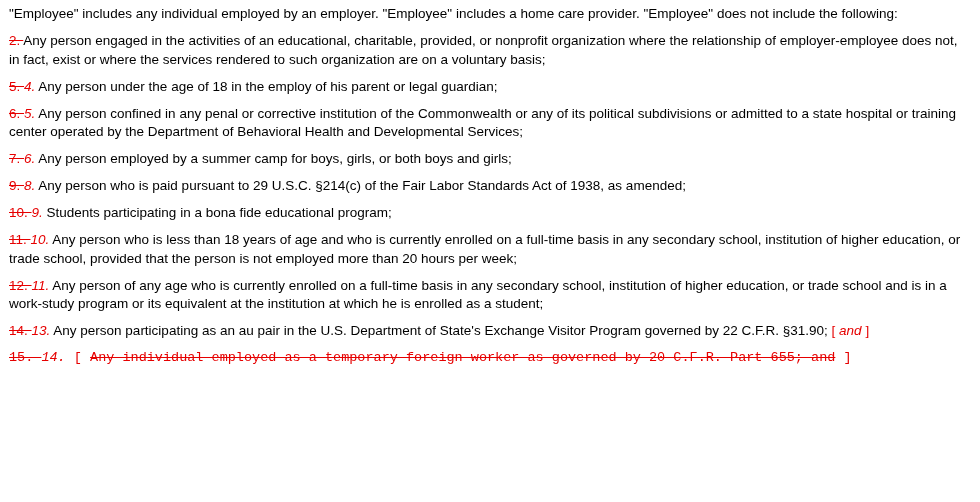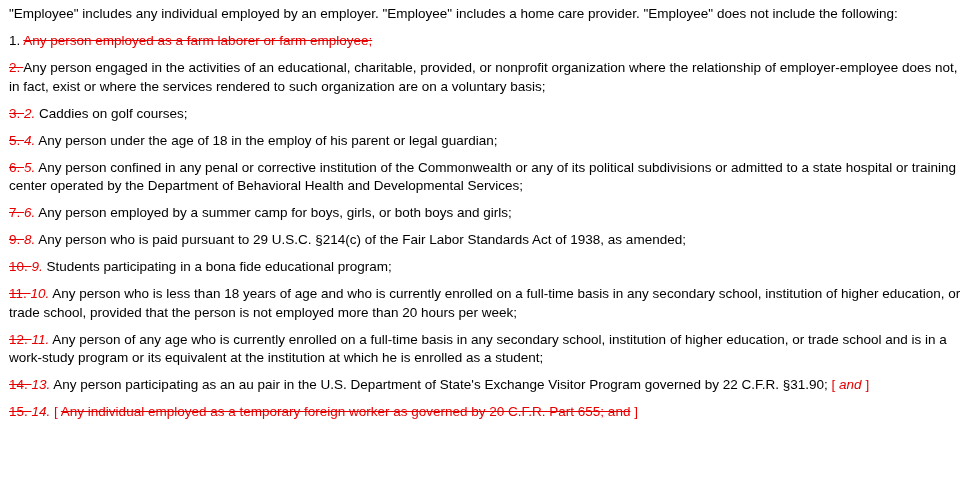--- a/index.html
+++ b/index.html
@@ -14,20 +14,21 @@
     font-family: "Liberation Sans", sans-serif;
     font-size: 13.5px;
     line-height: 18.5px;
     color: #000000;
   }
   .para {
     margin: 0 0 8.5px 0;
   }
   .para:last-child {
     margin-bottom: 12px;
+    font-family: Liberation Mono, monospace;
   }
   .seg.plain {
     color: #000000;
   }
   .seg.del {
     color: var(--markup, #e60000);
     text-decoration: line-through;
   }
   .seg.ins {
     color: var(--markup, #e60000);
@@ -36,23 +37,21 @@
   .seg.bracket {
     color: var(--markup, #e60000);
   }
 </style>
 </head>
 <body>
 
 <div class="doc">
   <div id="doc-body">
       <div class="para"><span class="seg plain">"Employee" includes any individual employed by an employer. "Employee" includes a home care provider. "Employee" does not include the following:</span></div>
-      <div class="para"><span class="seg plain">1. </span><span class="seg del">Any person employed as a farm laborer or farm employee;</span></div>
       <div class="para"><span class="seg del">2. </span><span class="seg plain">Any person engaged in the activities of an educational, charitable, provided, or nonprofit organization where the relationship of employer-employee does not, in fact, exist or where the services rendered to such organization are on a voluntary basis;</span></div>
-      <div class="para"><span class="seg del">3. </span><span class="seg ins">2.</span><span class="seg plain"> Caddies on golf courses;</span></div>
       <div class="para"><span class="seg del">5. </span><span class="seg ins">4.</span><span class="seg plain"> Any person under the age of 18 in the employ of his parent or legal guardian;</span></div>
       <div class="para"><span class="seg del">6. </span><span class="seg ins">5.</span><span class="seg plain"> Any person confined in any penal or corrective institution of the Commonwealth or any of its political subdivisions or admitted to a state hospital or training center operated by the Department of Behavioral Health and Developmental Services;</span></div>
       <div class="para"><span class="seg del">7. </span><span class="seg ins">6.</span><span class="seg plain"> Any person employed by a summer camp for boys, girls, or both boys and girls;</span></div>
       <div class="para"><span class="seg del">9. </span><span class="seg ins">8.</span><span class="seg plain"> Any person who is paid pursuant to 29 U.S.C. §214(c) of the Fair Labor Standards Act of 1938, as amended;</span></div>
       <div class="para"><span class="seg del">10. </span><span class="seg ins">9.</span><span class="seg plain"> Students participating in a bona fide educational program;</span></div>
       <div class="para"><span class="seg del">11. </span><span class="seg ins">10.</span><span class="seg plain"> Any person who is less than 18 years of age and who is currently enrolled on a full-time basis in any secondary school, institution of higher education, or trade school, provided that the person is not employed more than 20 hours per week;</span></div>
       <div class="para"><span class="seg del">12. </span><span class="seg ins">11.</span><span class="seg plain"> Any person of any age who is currently enrolled on a full-time basis in any secondary school, institution of higher education, or trade school and is in a work-study program or its equivalent at the institution at which he is enrolled as a student;</span></div>
       <div class="para"><span class="seg del">14. </span><span class="seg ins">13.</span><span class="seg plain"> Any person participating as an au pair in the U.S. Department of State's Exchange Visitor Program governed by 22 C.F.R. §31.90; </span><span class="seg bracket">[ </span><span class="seg ins">and</span><span class="seg bracket"> ]</span></div>
       <div class="para"><span class="seg del">15. </span><span class="seg ins">14.</span><span class="seg plain"> </span><span class="seg bracket">[ </span><span class="seg del">Any individual employed as a temporary foreign worker as governed by 20 C.F.R. Part 655; and</span><span class="seg bracket"> ]</span></div>
     </div>

